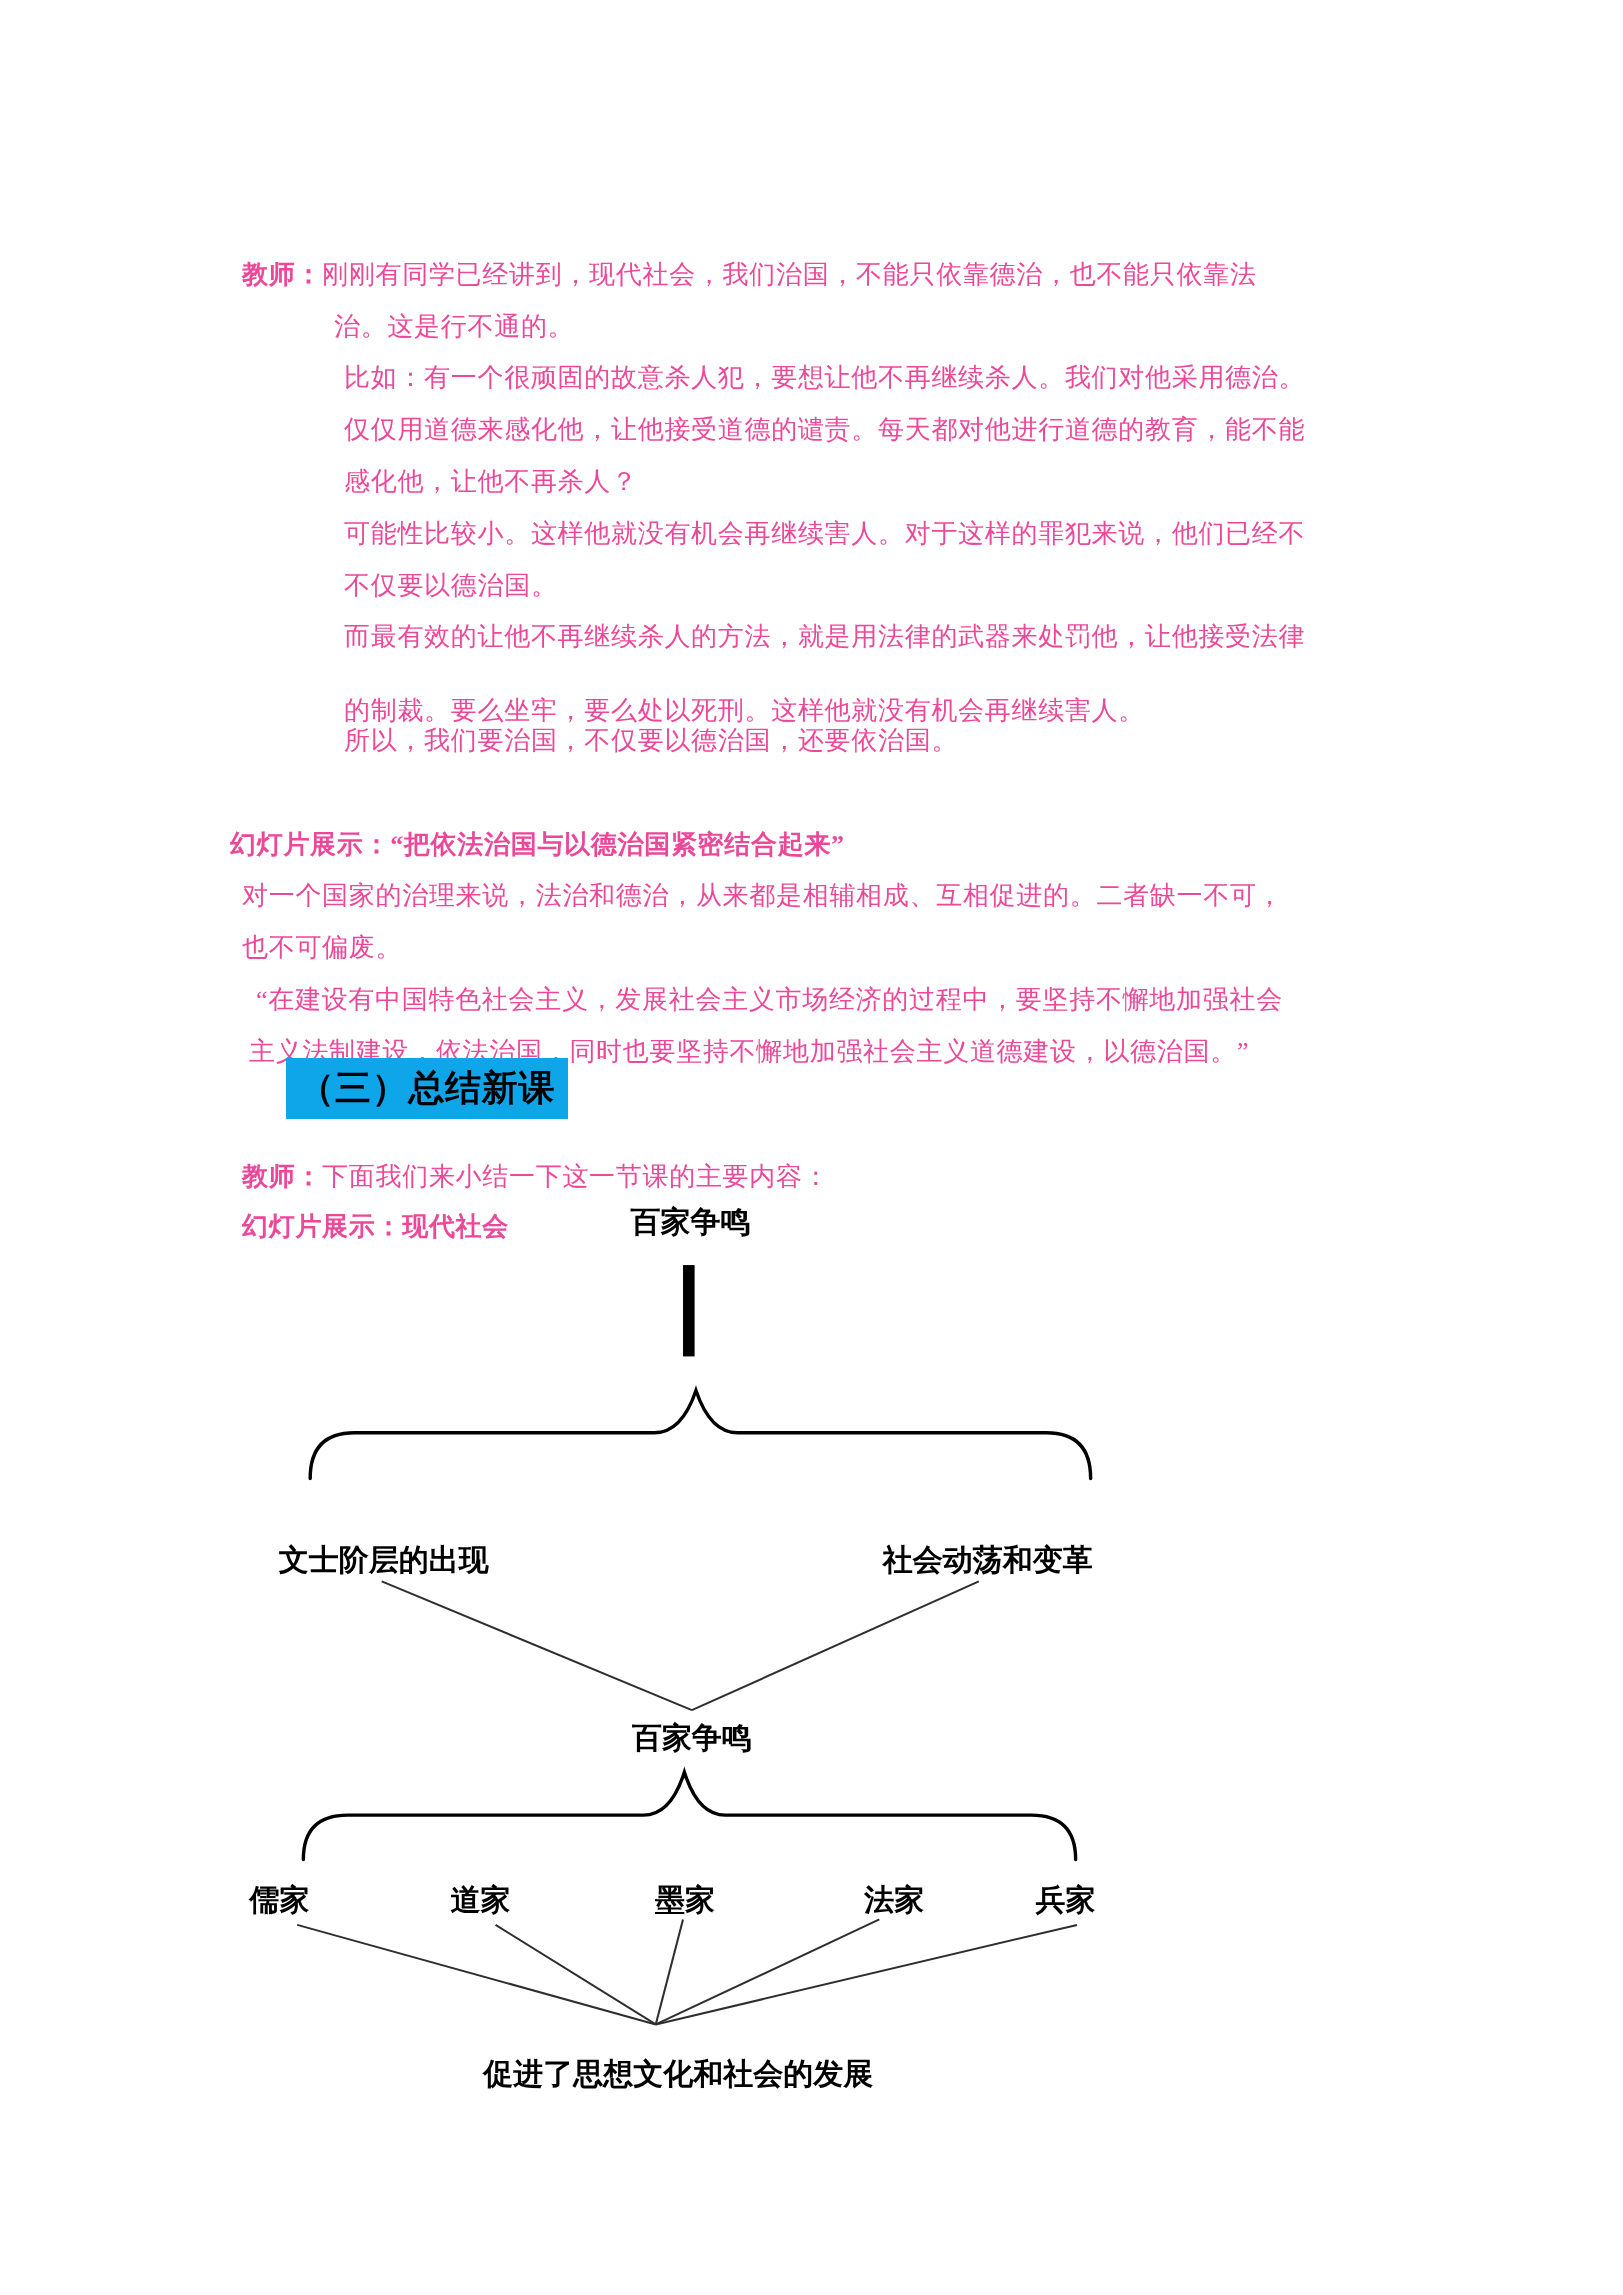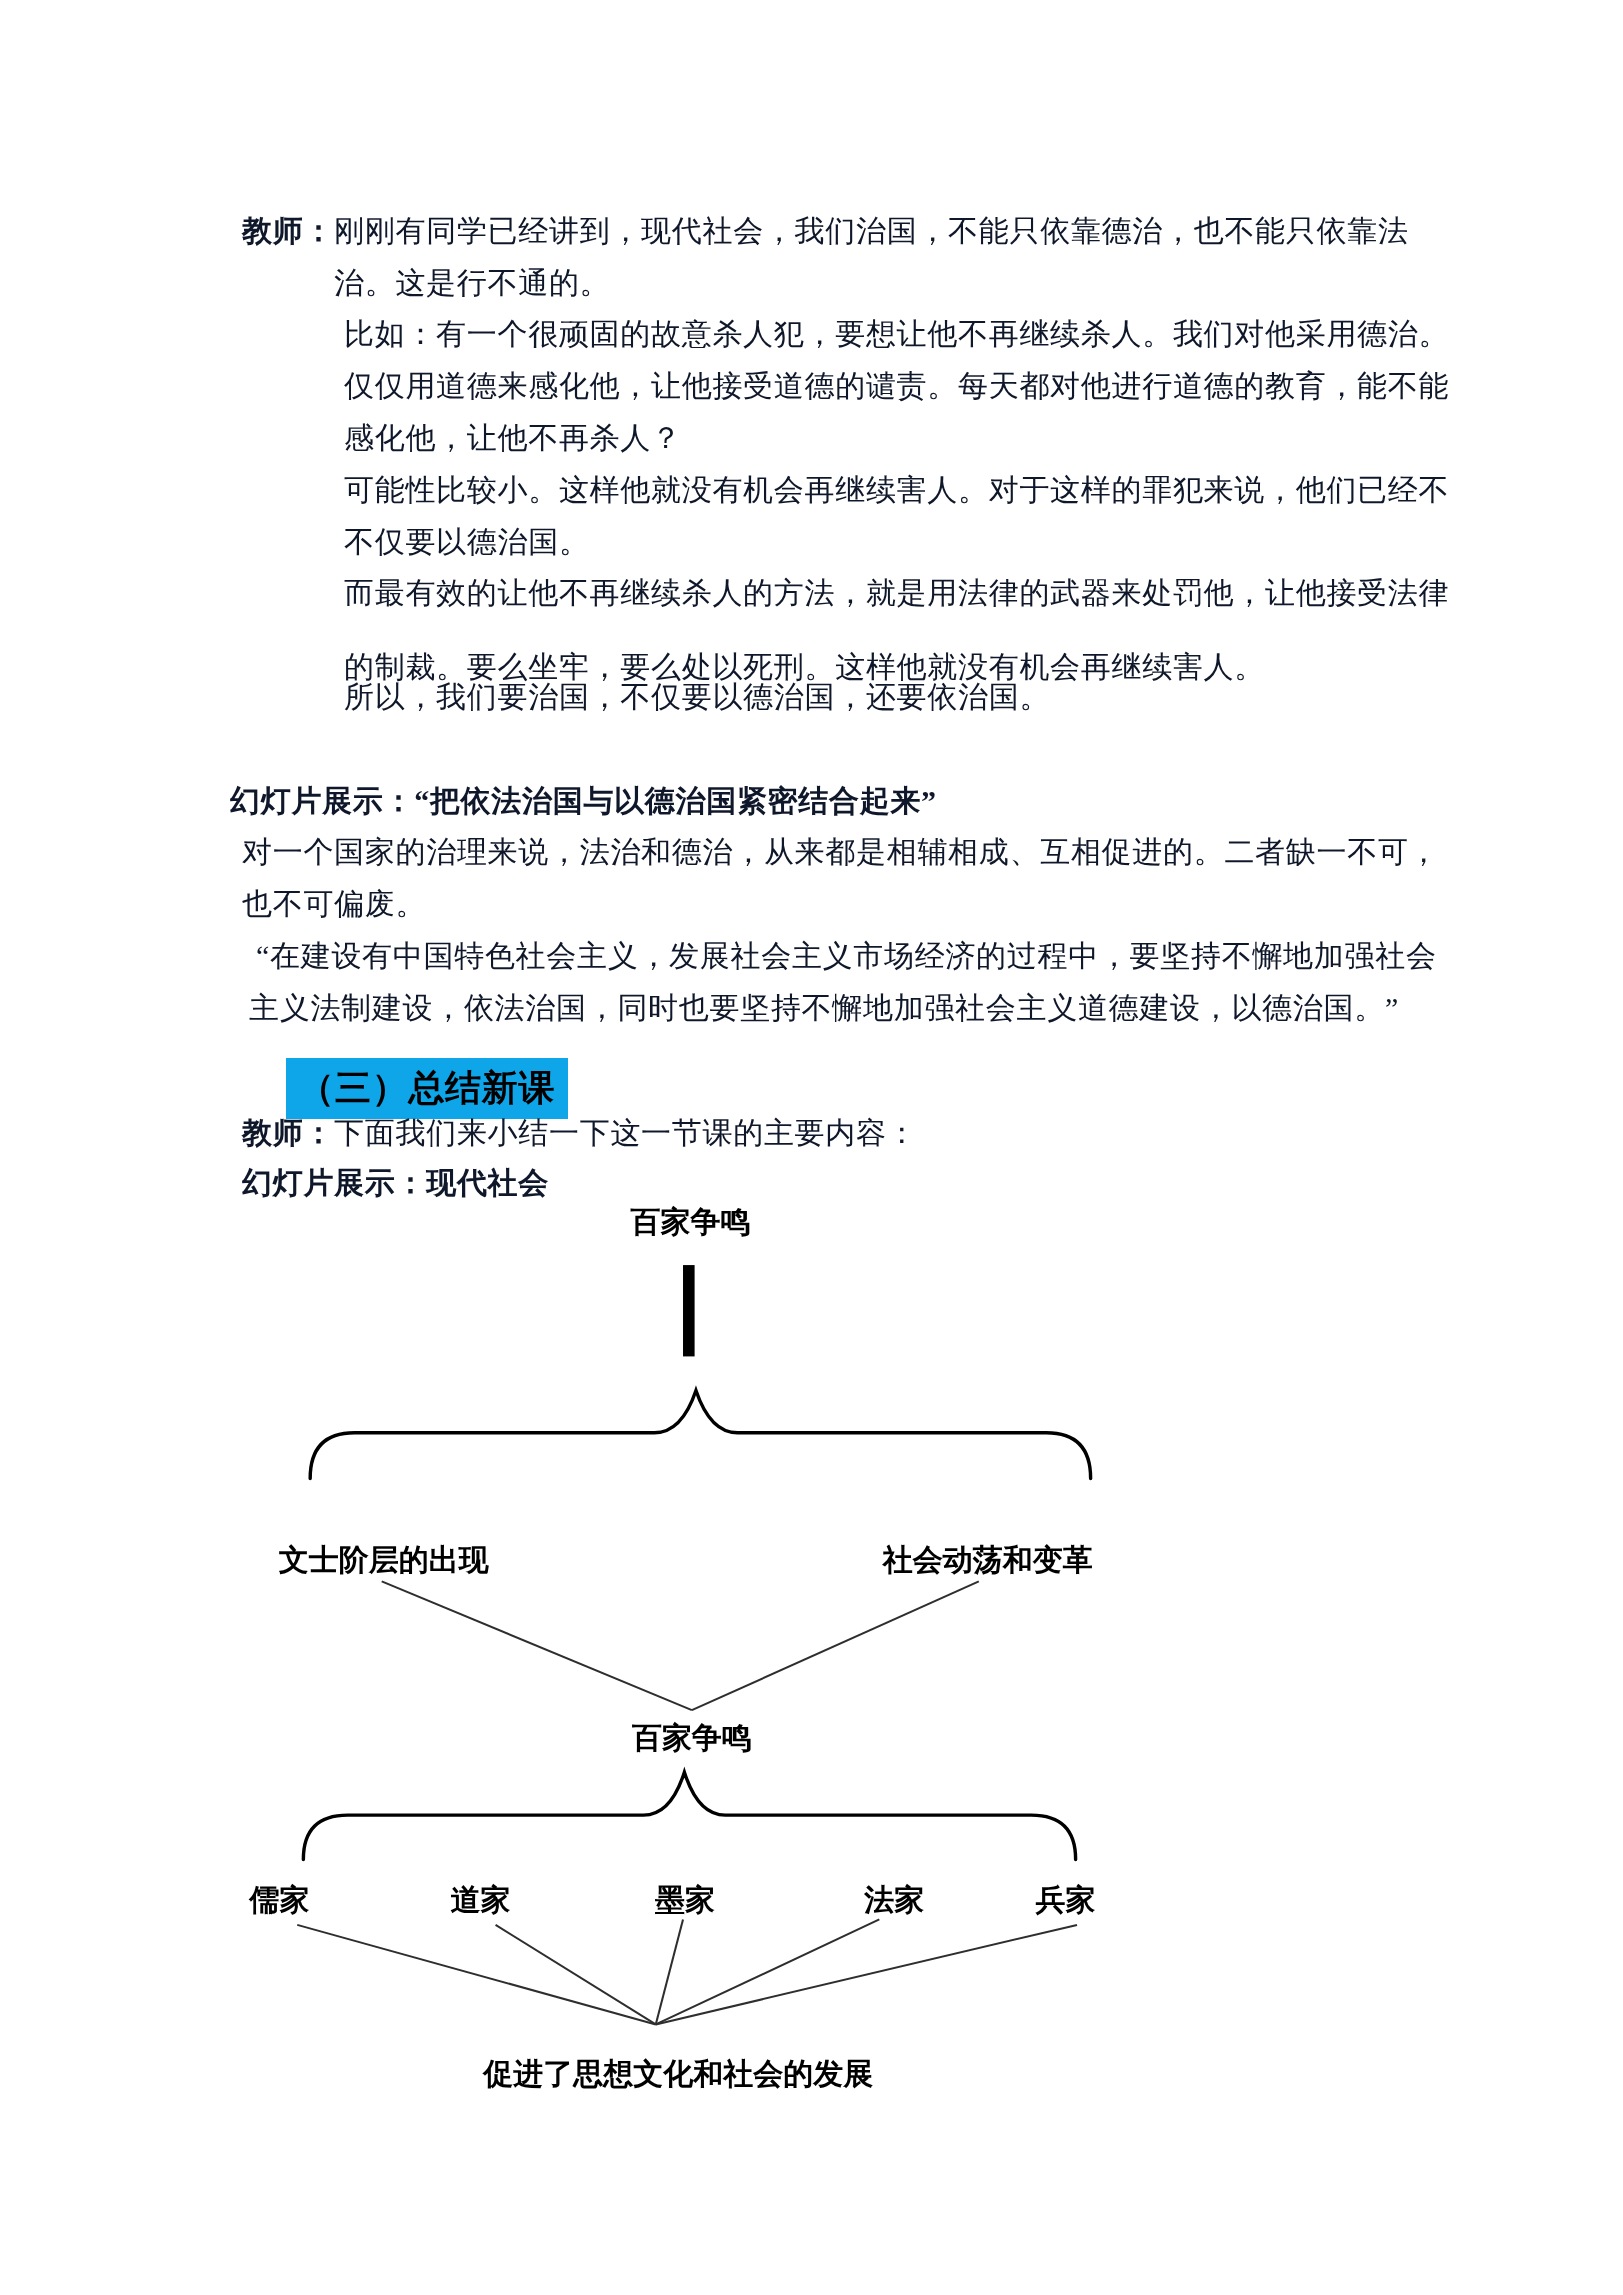--- a/index.html
+++ b/index.html
@@ -8,24 +8,25 @@
     background:#ffffff;
     font-family:"Liberation Serif","DejaVu Serif",serif;
     color:#000000;
     position:relative;
     overflow:hidden;
   }
   .page{position:absolute;inset:0;background:#ffffff;}
   .ln{
     position:absolute;
     white-space:nowrap;
-    font-size:30px;
+    font-size:26px;
     line-height:35px;
-    color:#0f172a;
+    color:#ec4899;
     letter-spacing:0.7px;
+    margin-top:44px;
   }
   .b{font-weight:bold;}
   .hl{
     position:absolute;
     top:1058px;left:286px;
     background:#0ea5e9;
     font-size:36px;
     font-weight:bold;
     padding:5.5px 12.3px 6.1px 12.3px;
     letter-spacing:0.7px;

